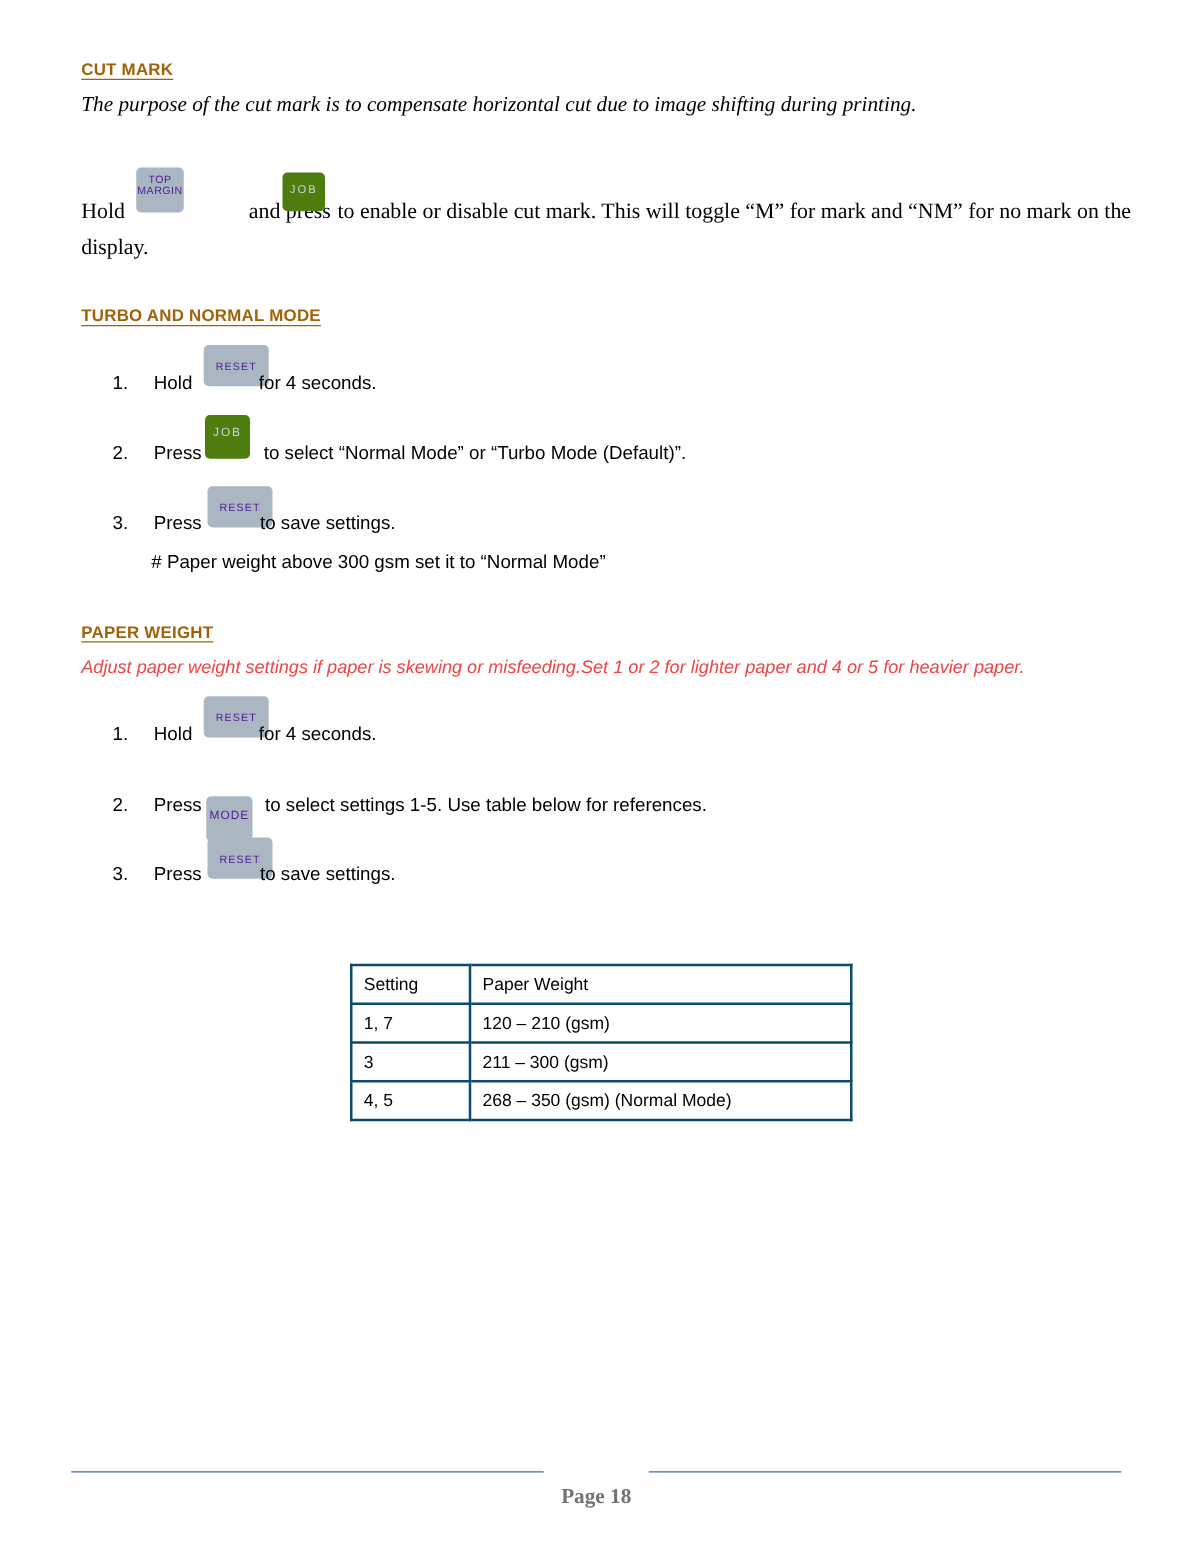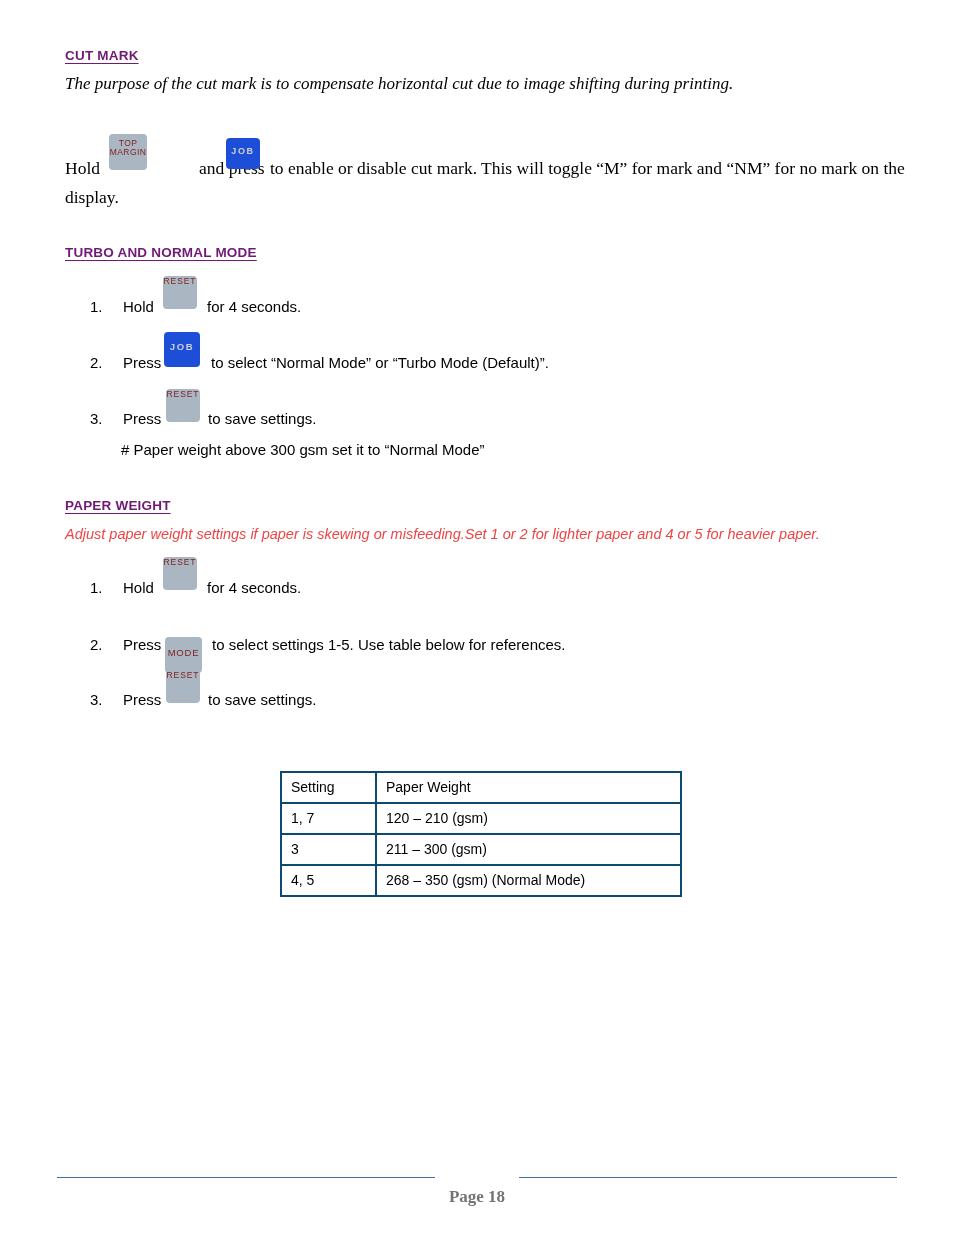--- a/index.html
+++ b/index.html
@@ -26,21 +26,21 @@
   
   .abs { position: absolute; white-space: nowrap; }
 
   .section-heading {
     font-family: "Liberation Sans", sans-serif;
     font-weight: bold;
     font-size: 13.5px;
     letter-spacing: 0.2px;
     text-decoration: underline;
     text-underline-offset: 3px;
-    color: #701a75;
+    color: #a16207;
   }
 
   .desc-serif {
     font-family: "Liberation Serif", serif;
     font-style: italic;
     font-size: 17px;
     color: #000;
   }
 
   .desc-sans {
@@ -68,22 +68,22 @@
     position: absolute;
     border-radius: 4px;
     text-align: center;
     color: #d2dae2;
     font-family: "Liberation Sans", sans-serif;
     font-weight: normal;
     line-height: 1.05;
     overflow: hidden;
     user-select: none;
   }
-  .key.blue  { background: #aab6c2; color: #7f1d1d; }
-  .key.grey  { background: #1d4ed8; color: #cdd2d7; font-weight: bold; }
+  .key.blue  { background: #aab6c2; color: #4c1d95; }
+  .key.grey  { background: #4d7c0f; color: #cdd2d7; }
 
   .key .kl {
     display: block;
     letter-spacing: 1px;
   }
 
   
   .key-topmargin {
     width: 38px; height: 36px;
     padding-top: 5px;
@@ -99,23 +99,23 @@
   .key-job .kl { font-size: 9px; letter-spacing: 1.6px; }
 
   .key-job-list {
     width: 36px; height: 35px;
     box-sizing: border-box;
     padding-top: 10px;
   }
   .key-job-list .kl { font-size: 9.5px; letter-spacing: 1.6px; }
 
   .key-reset {
-    width: 34px; height: 33px;
-    box-sizing: border-box;
-    padding-top: 1px;
+    width: 52px; height: 33px;
+    box-sizing: border-box;
+    padding-top: 13px;
   }
   .key-reset .kl { font-size: 8.5px; letter-spacing: 0.9px; }
 
   .key-mode {
     width: 37px; height: 36px;
     box-sizing: border-box;
     padding-top: 11px;
     margin-top: 24px;
   }
   .key-mode .kl { font-size: 9.5px; letter-spacing: 0.8px; }

